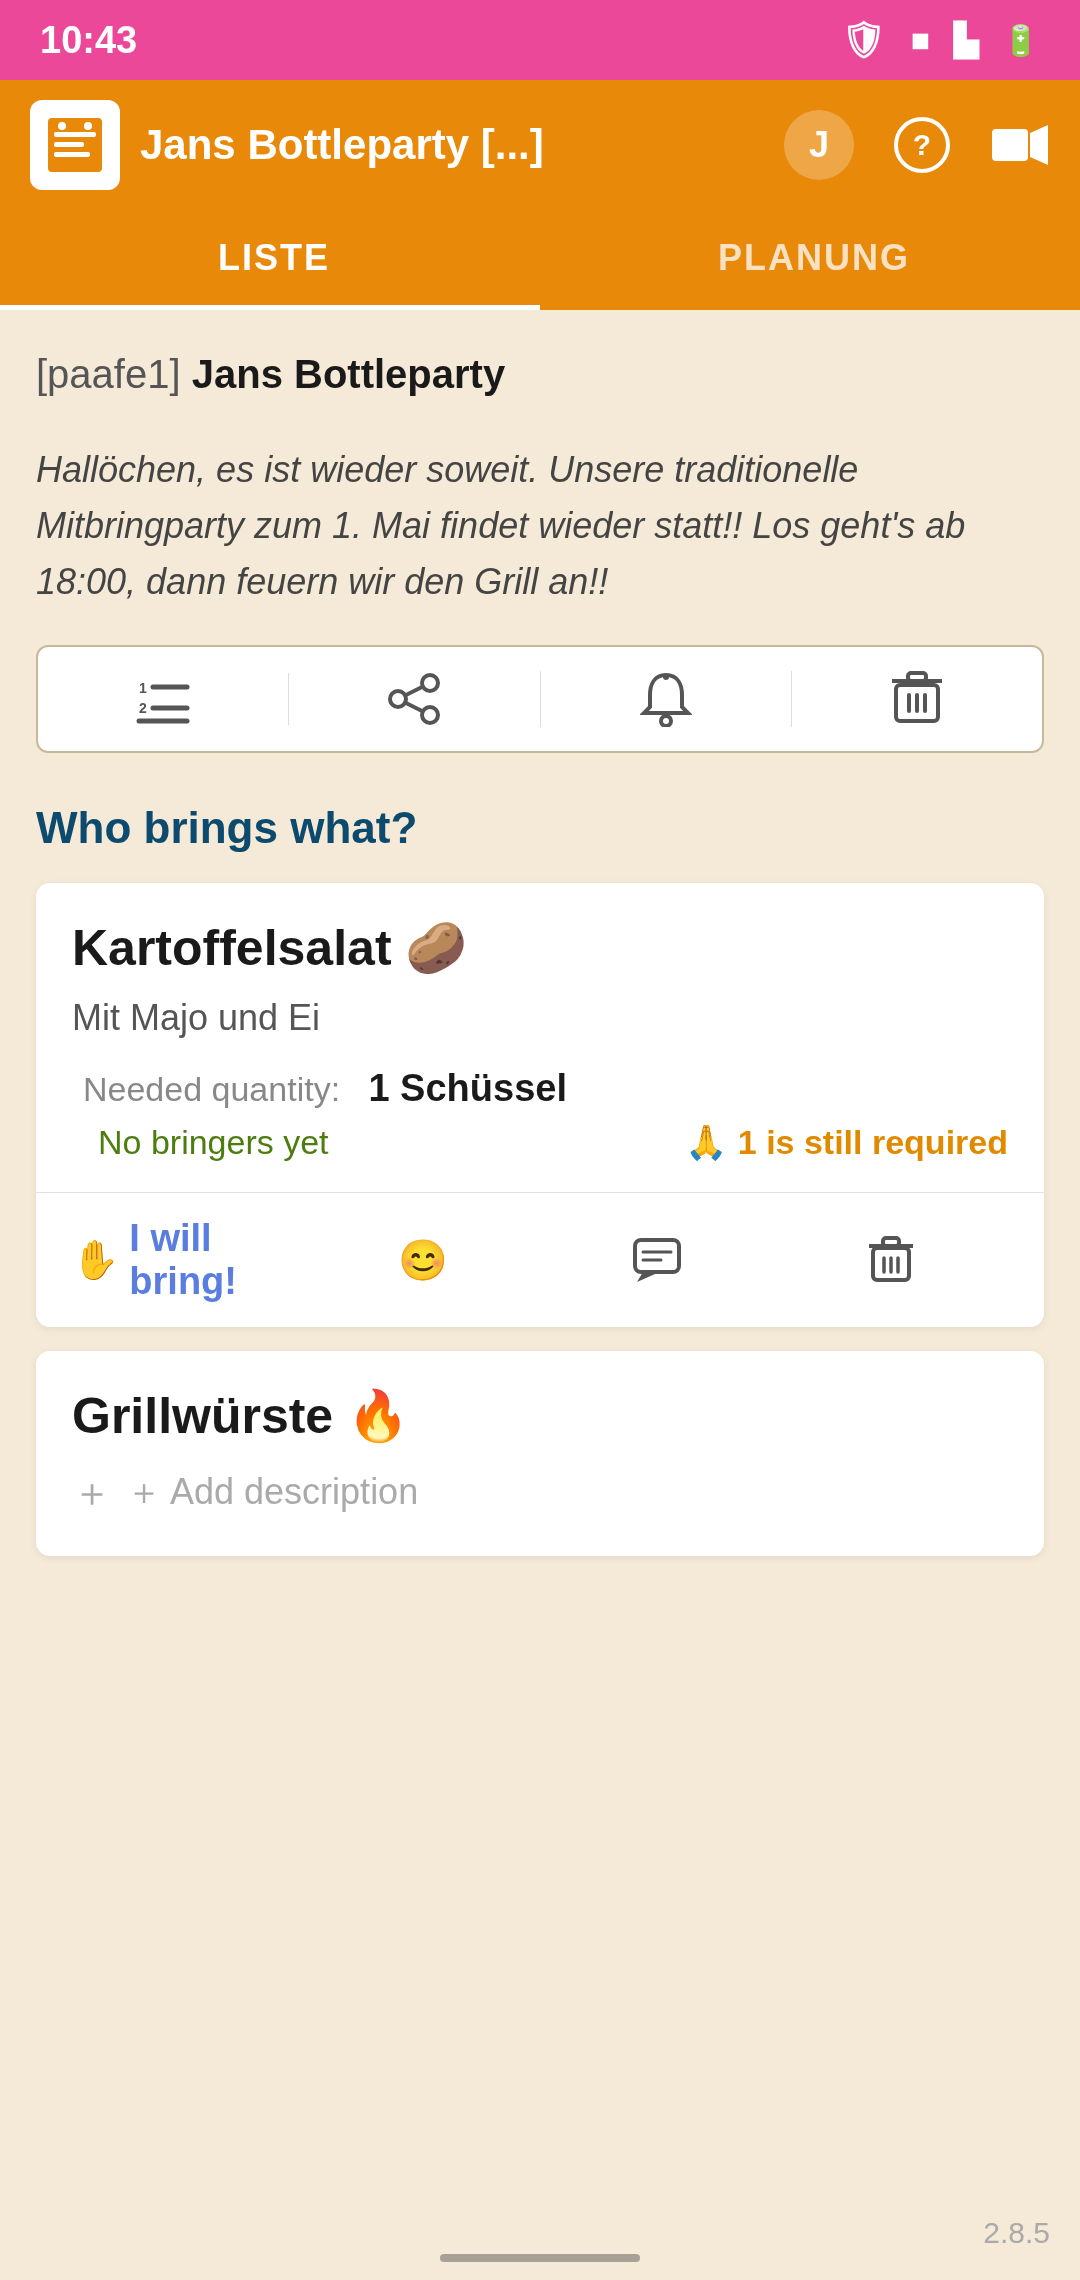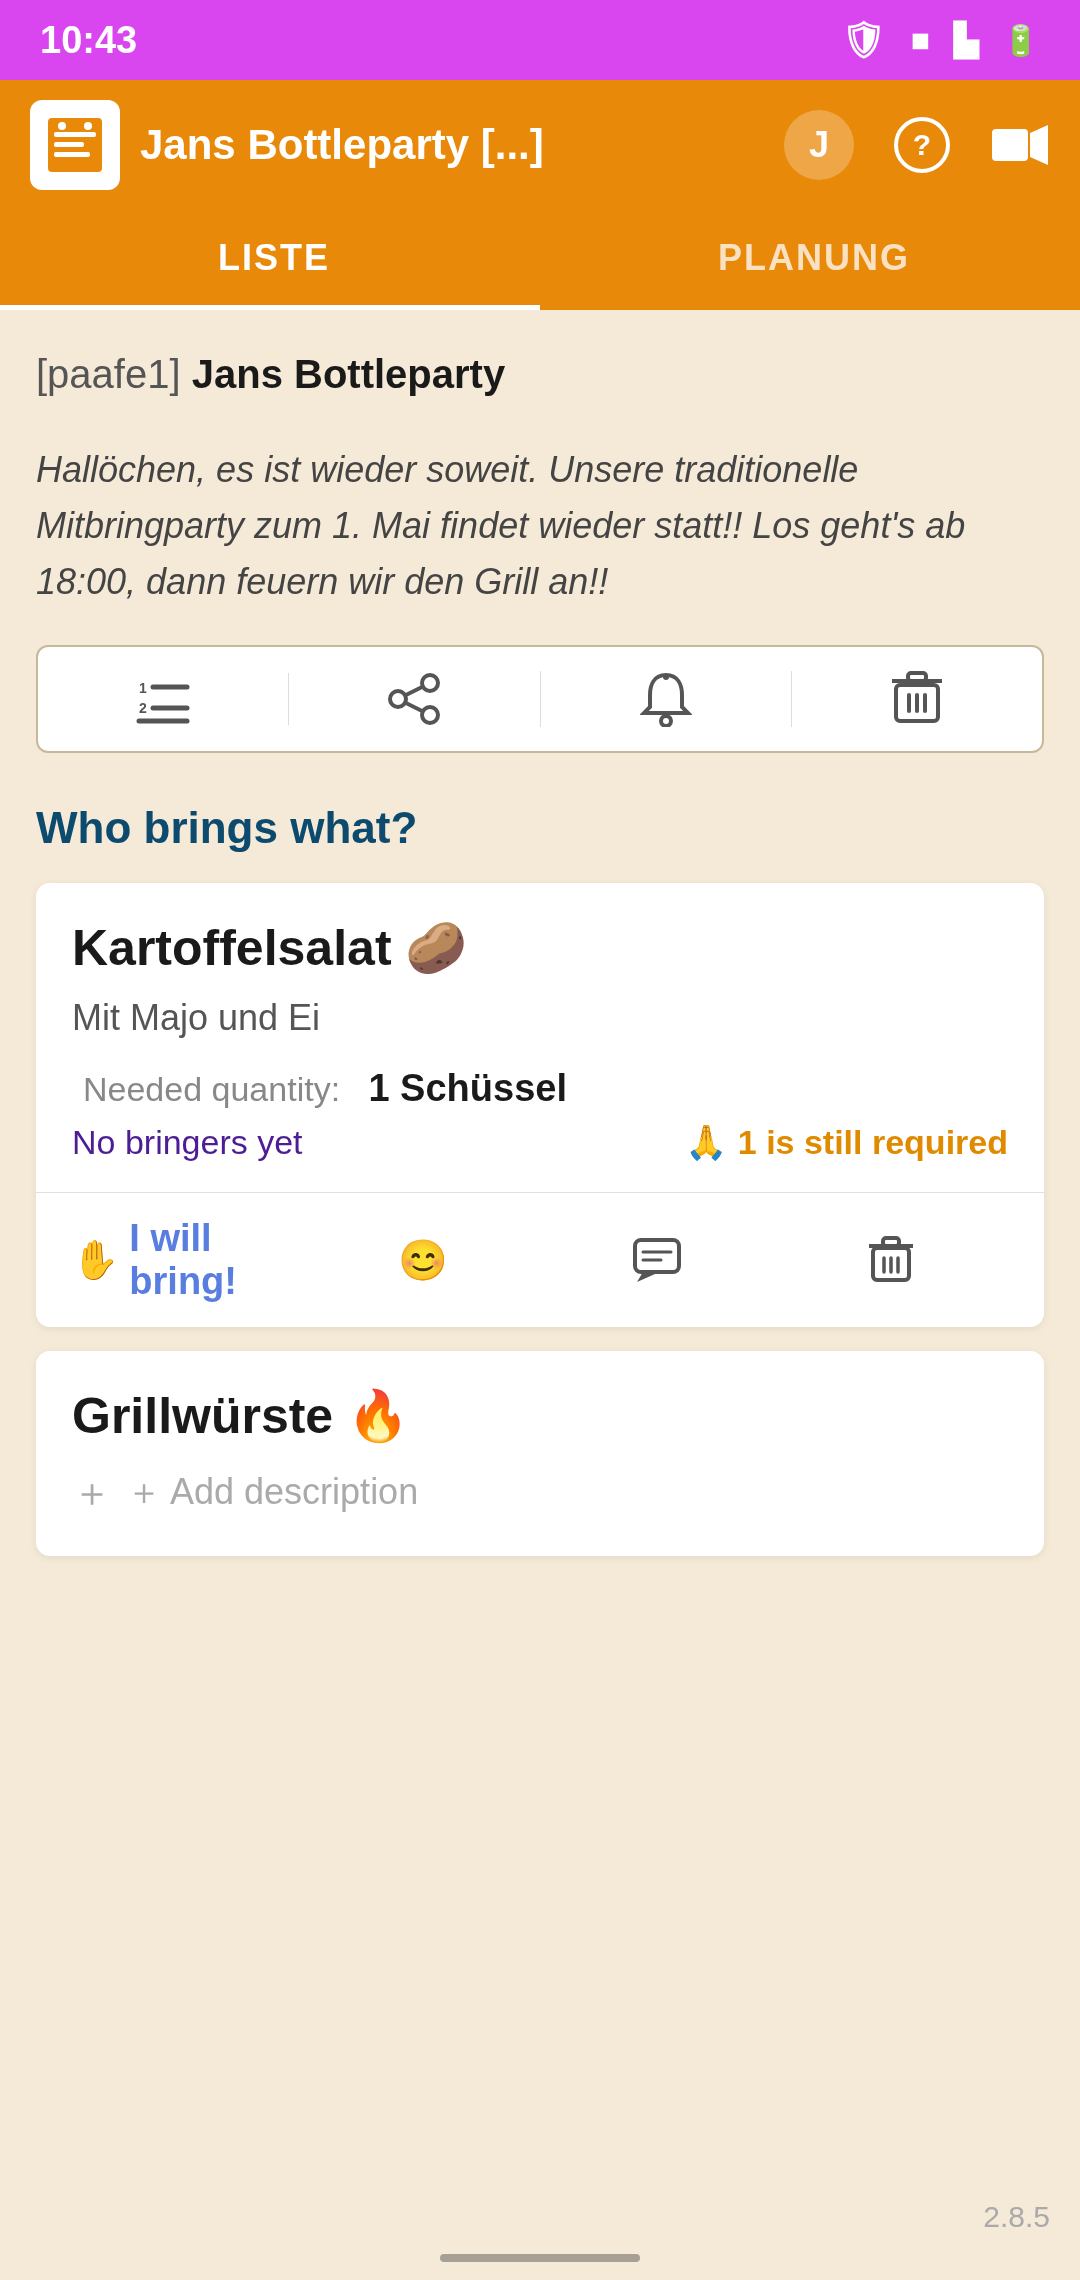--- a/index.html
+++ b/index.html
@@ -8,21 +8,21 @@
       width: 1080px;
       min-height: 2280px;
       background: #f5ead8;
       font-family: 'Segoe UI', Arial, sans-serif;
       position: relative;
       overflow-x: hidden;
     }
 
     
     .status-bar {
-      background: #d946ef;
+      background: #ec4899;
       height: 80px;
       display: flex;
       align-items: center;
       justify-content: space-between;
       padding: 0 40px;
       color: white;
       font-size: 36px;
       font-weight: bold;
       gap: 20px;
     }
@@ -182,21 +182,22 @@
       font-size: 38px;
     }
     .item-status-row {
       display: flex;
       align-items: center;
       justify-content: space-between;
       margin-bottom: 30px;
     }
     .item-no-bringers {
       font-size: 34px;
-      color: #4c1d95;
+      color: #4d7c0f;
+      margin-left: 26px;
     }
     .item-still-required {
       font-size: 34px;
       color: #e08a00;
       font-weight: bold;
       display: flex;
       align-items: center;
       gap: 10px;
     }
 
@@ -234,21 +235,21 @@
       margin-top: 10px;
       padding-bottom: 36px;
       display: flex;
       align-items: center;
       gap: 14px;
     }
 
     
     .version {
       position: fixed;
-      bottom: 46px;
+      bottom: 30px;
       right: 30px;
       font-size: 30px;
       color: #aaa;
       margin-top: 40px;
     }
 
     
     .home-indicator {
       position: fixed;
       bottom: 18px;

